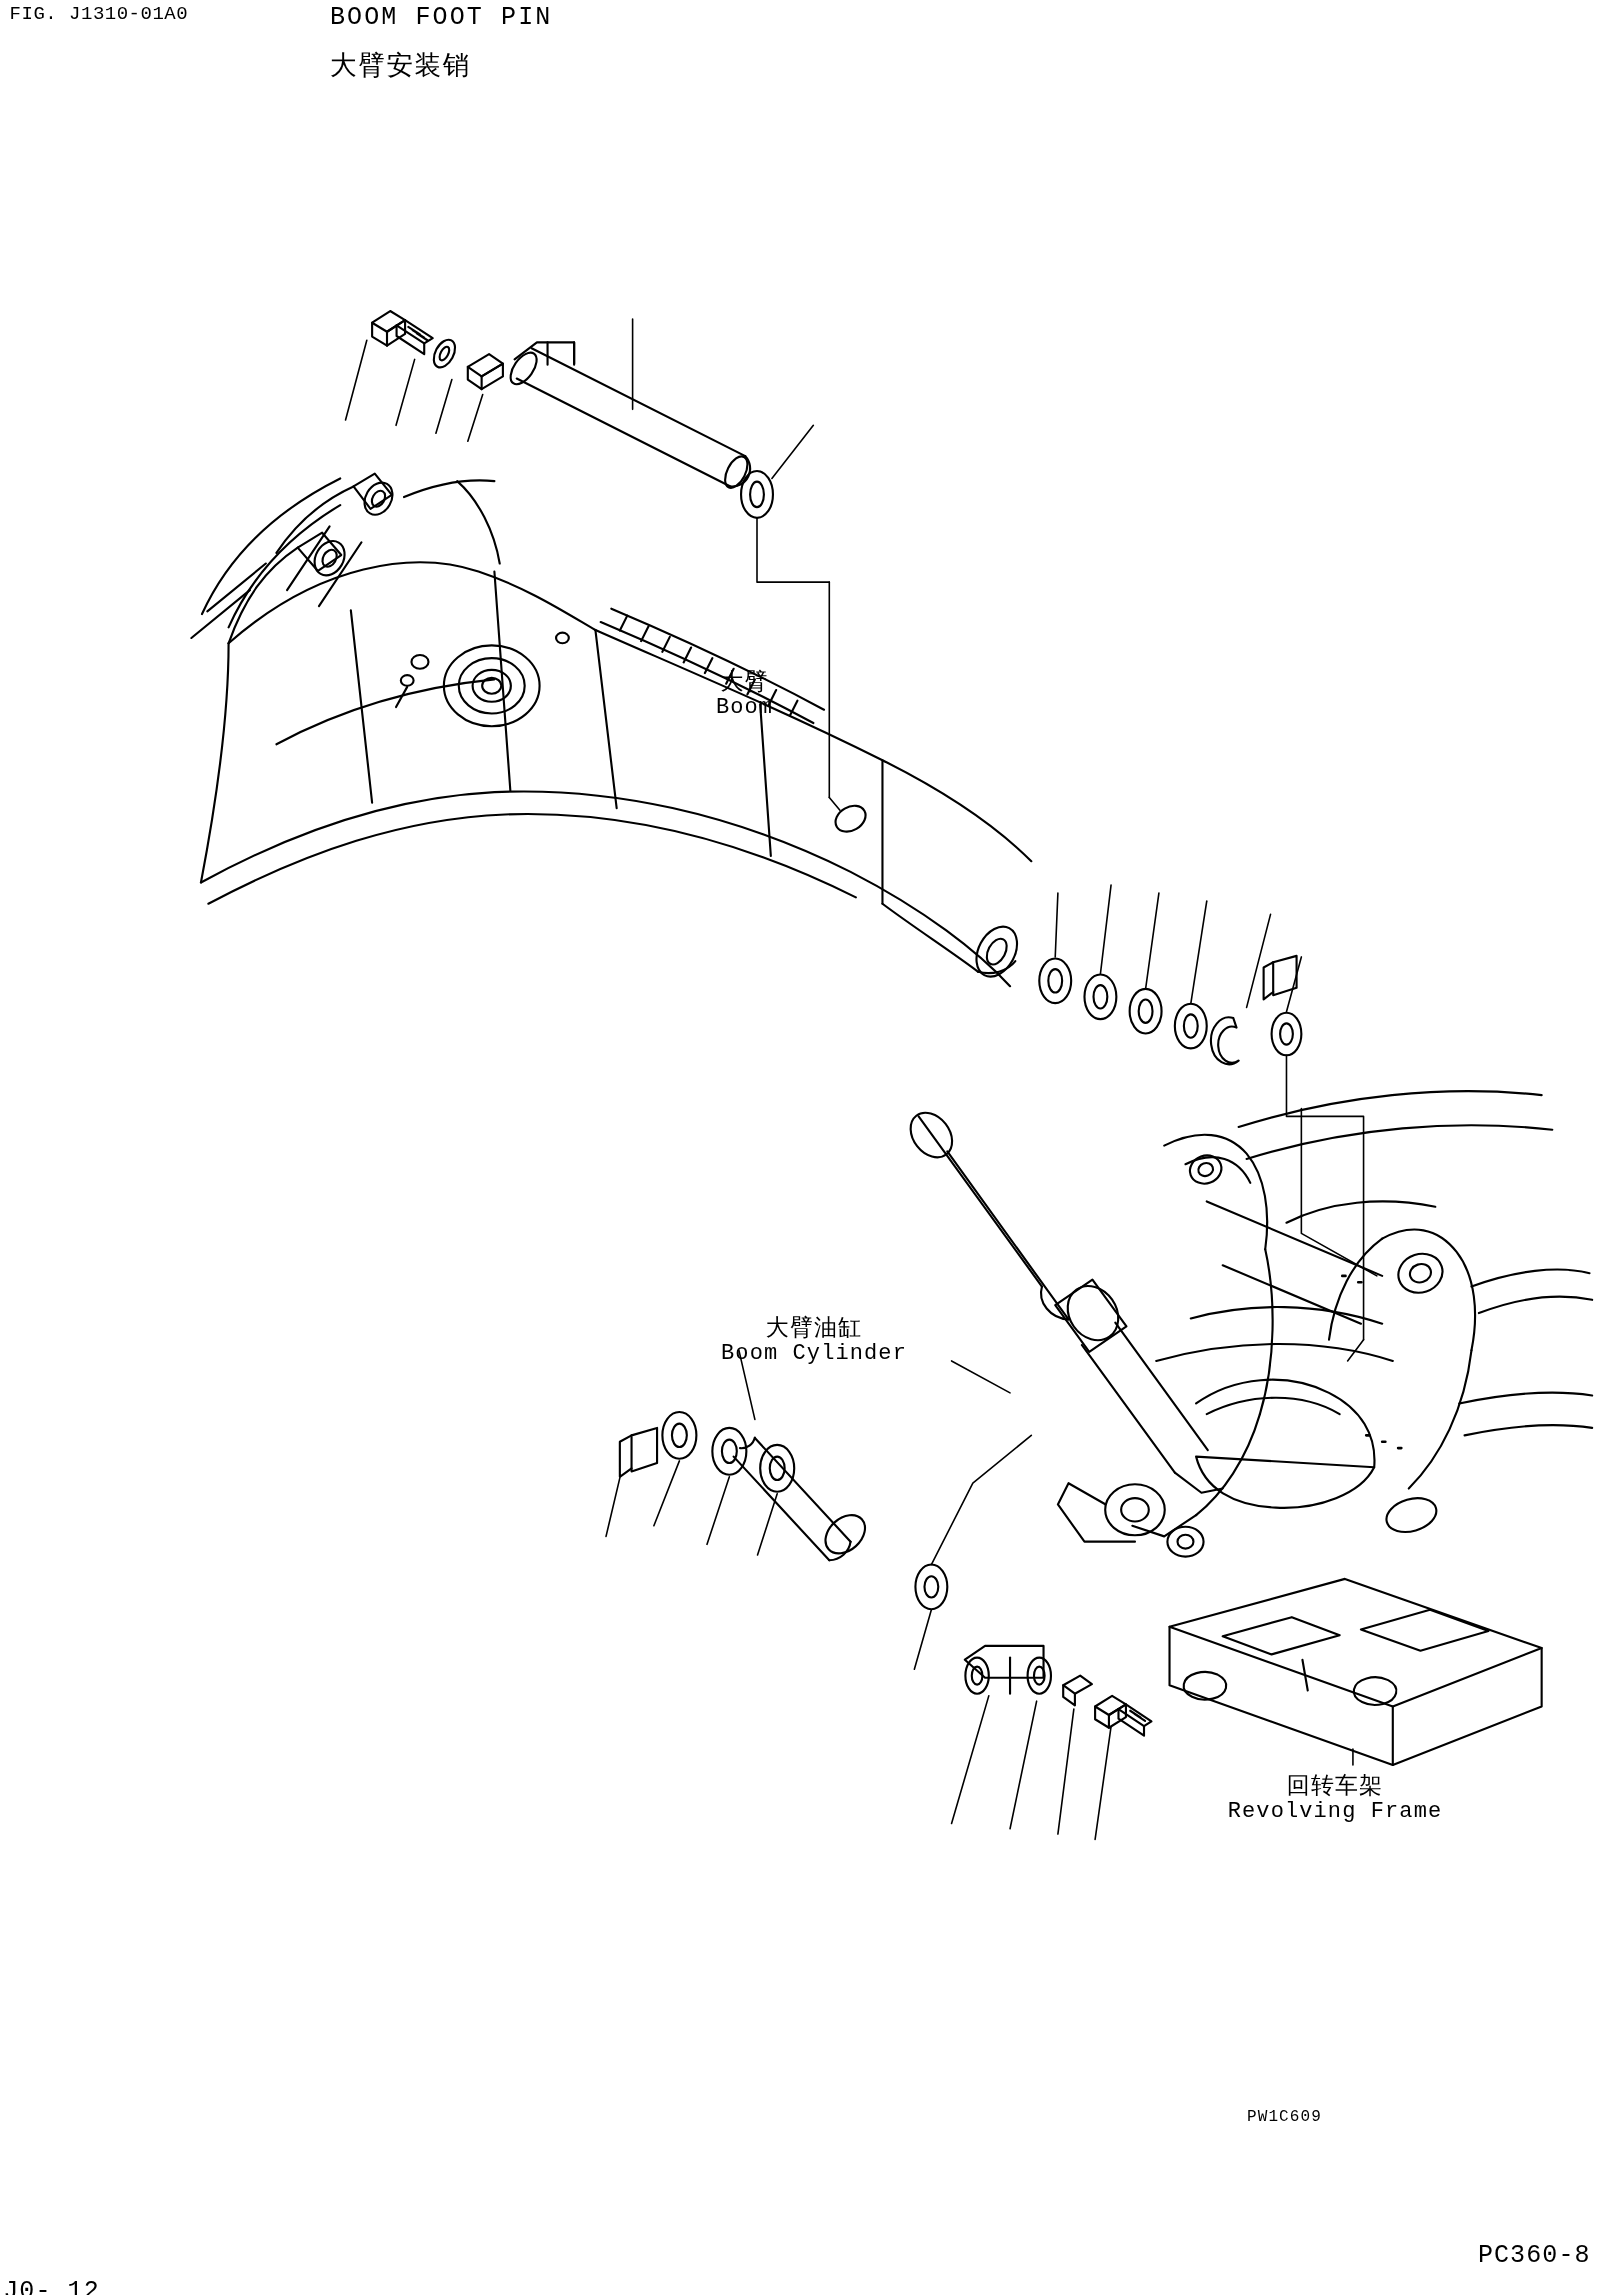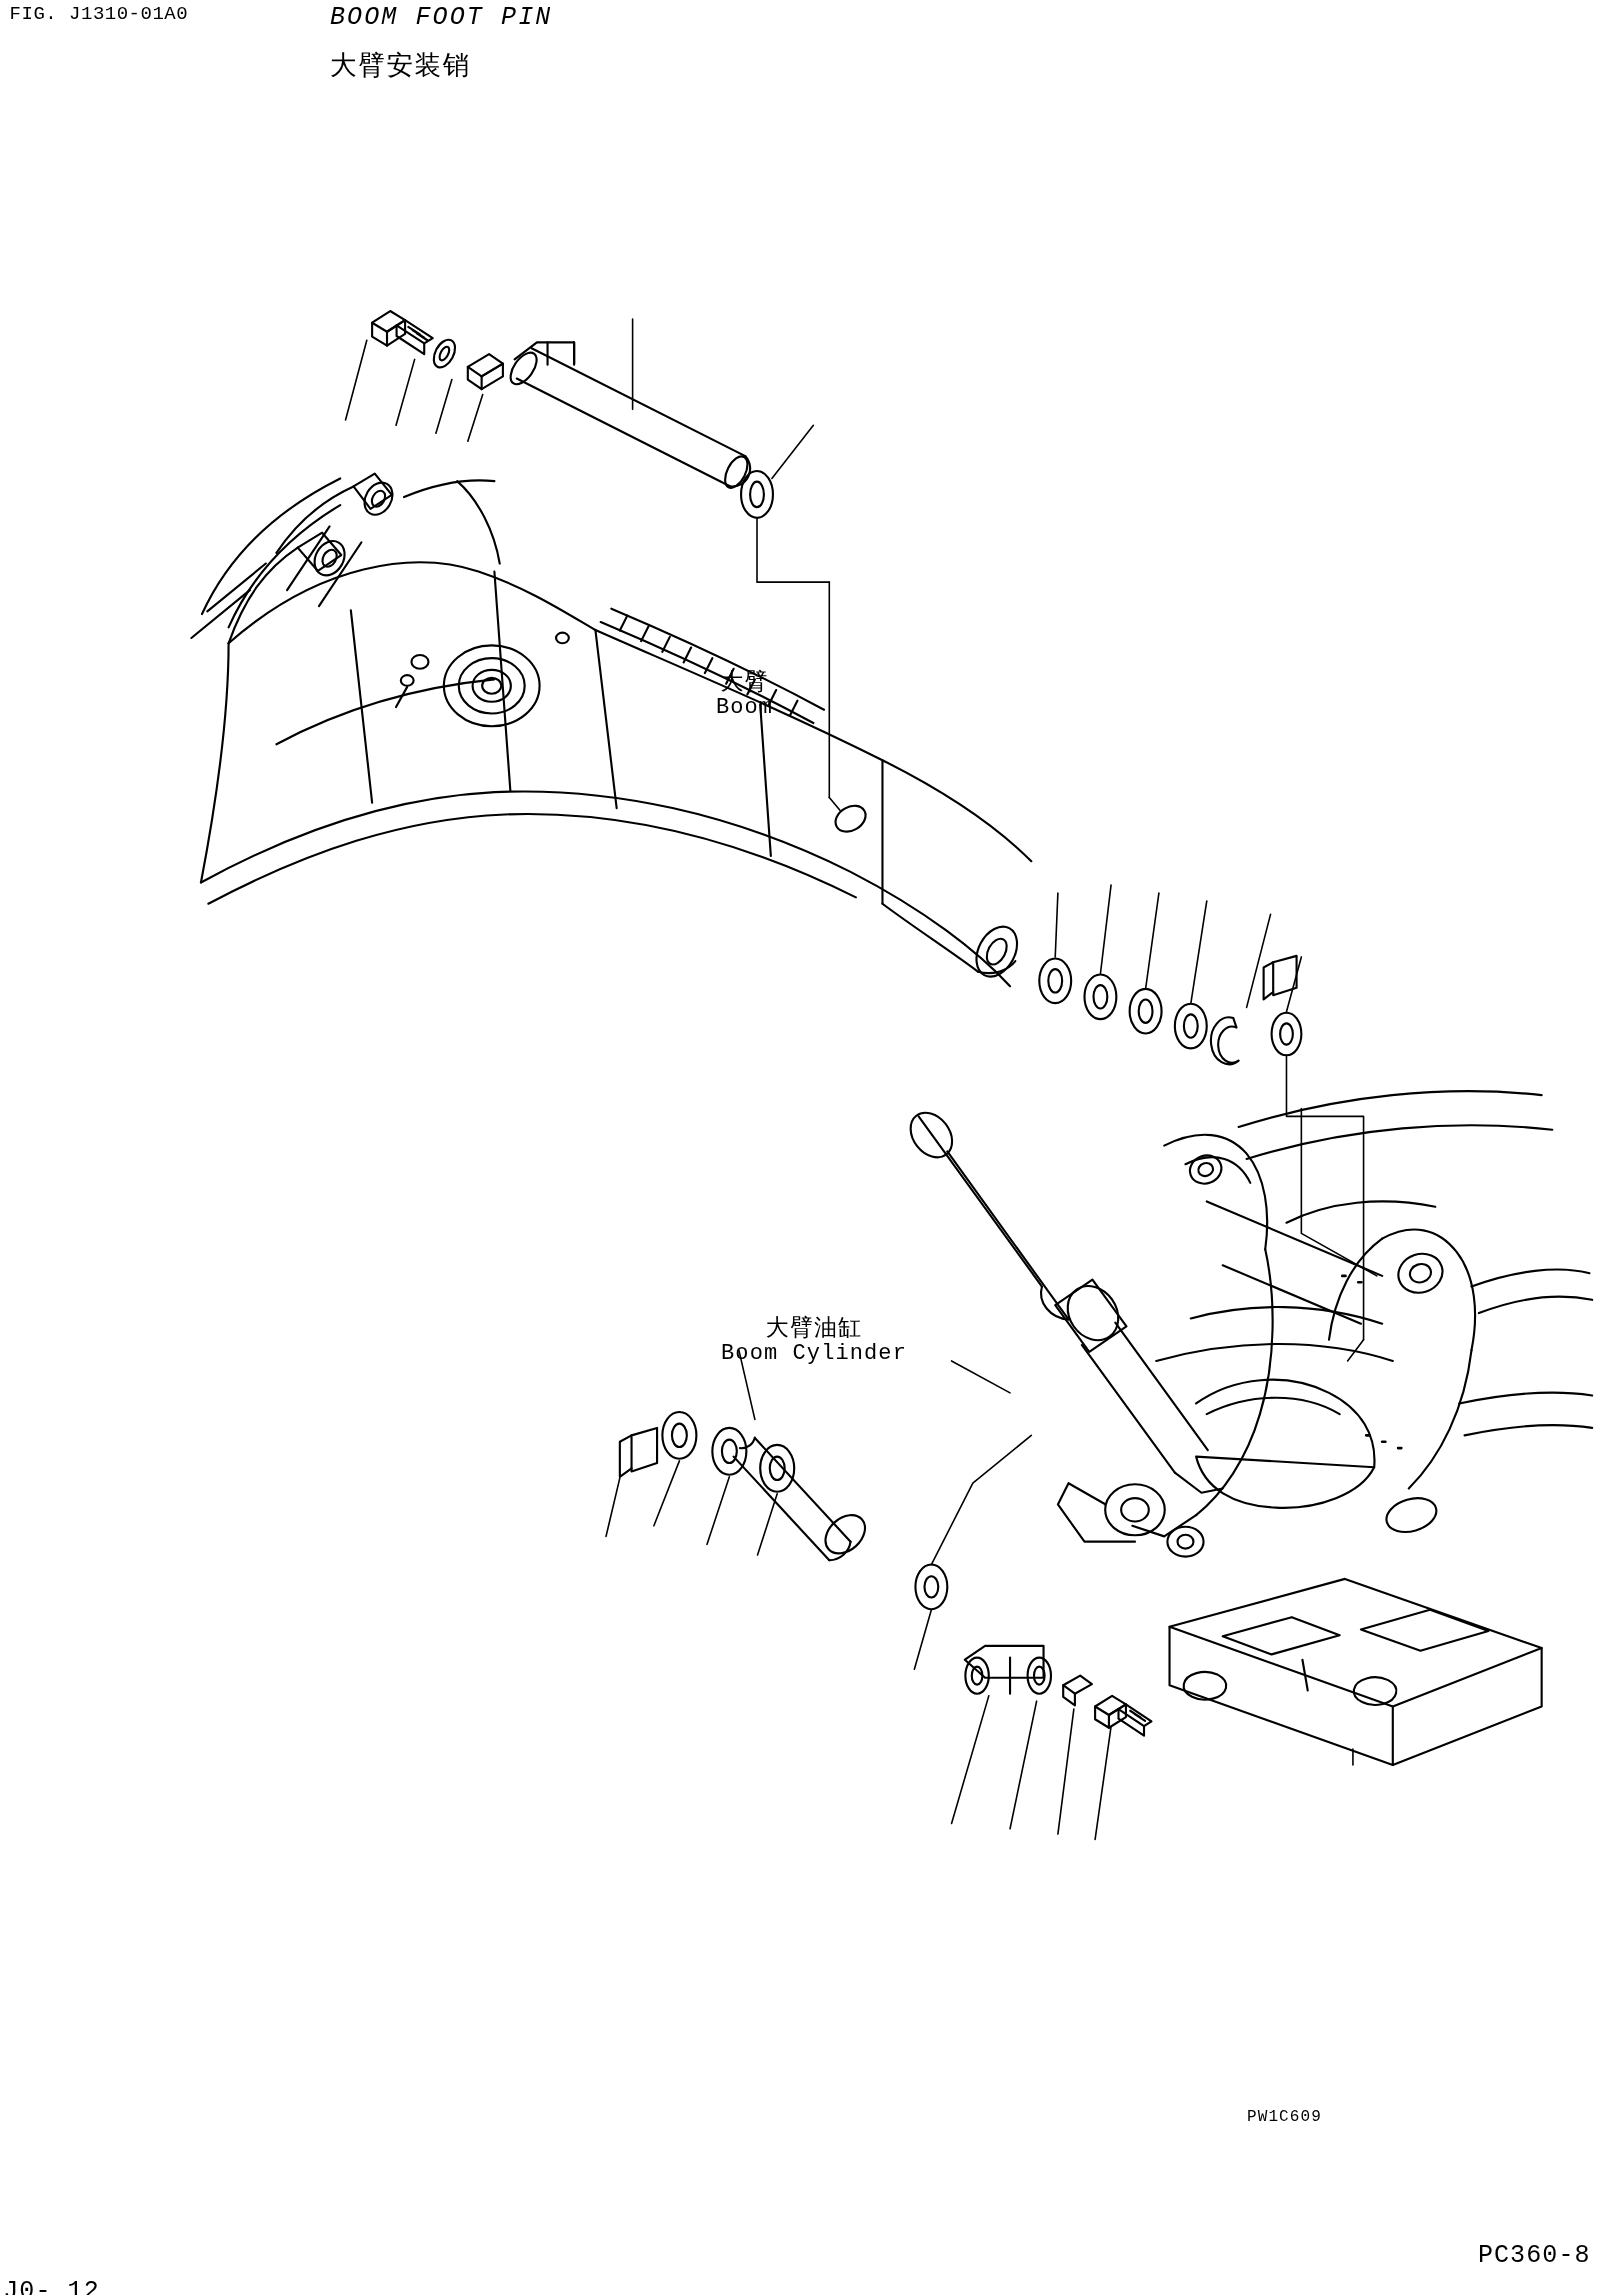--- a/index.html
+++ b/index.html
@@ -29,21 +29,20 @@
     letter-spacing: 0.5px;
     white-space: nowrap;
   }
   .hdr-title-en {
     position: absolute;
     left: 330px;
     top: 3.2px;
     font-size: 25px;
     letter-spacing: 2.1px;
     white-space: nowrap;
-    font-style: italic;
   }
   .hdr-title-cn {
     position: absolute;
     left: 330px;
     top: 47px;
     font-size: 26.6px;
     letter-spacing: 1.6px;
     white-space: nowrap;
     font-family: "DejaVu Sans", sans-serif;
   }
@@ -373,19 +372,23 @@
   <div class="calloutbox" id="lbl-boom">
     <span class="cn">大臂</span>
     <span class="en">Boom</span>
   </div>
 
   <div class="calloutbox" id="lbl-cyl">
     <span class="cn">大臂油缸</span>
     <span class="en">Boom Cylinder</span>
   </div>
 
+  <div class="calloutbox" id="lbl-frame">
+    <span class="cn">回转车架</span>
+    <span class="en">Revolving Frame</span>
+  </div>
 
   <div class="drawing-code">PW1C609</div>
   <div class="ftr-left">J0- 12</div>
   <div class="ftr-right">PC360-8</div>
 
 </div>
 
 
 </body></html>

